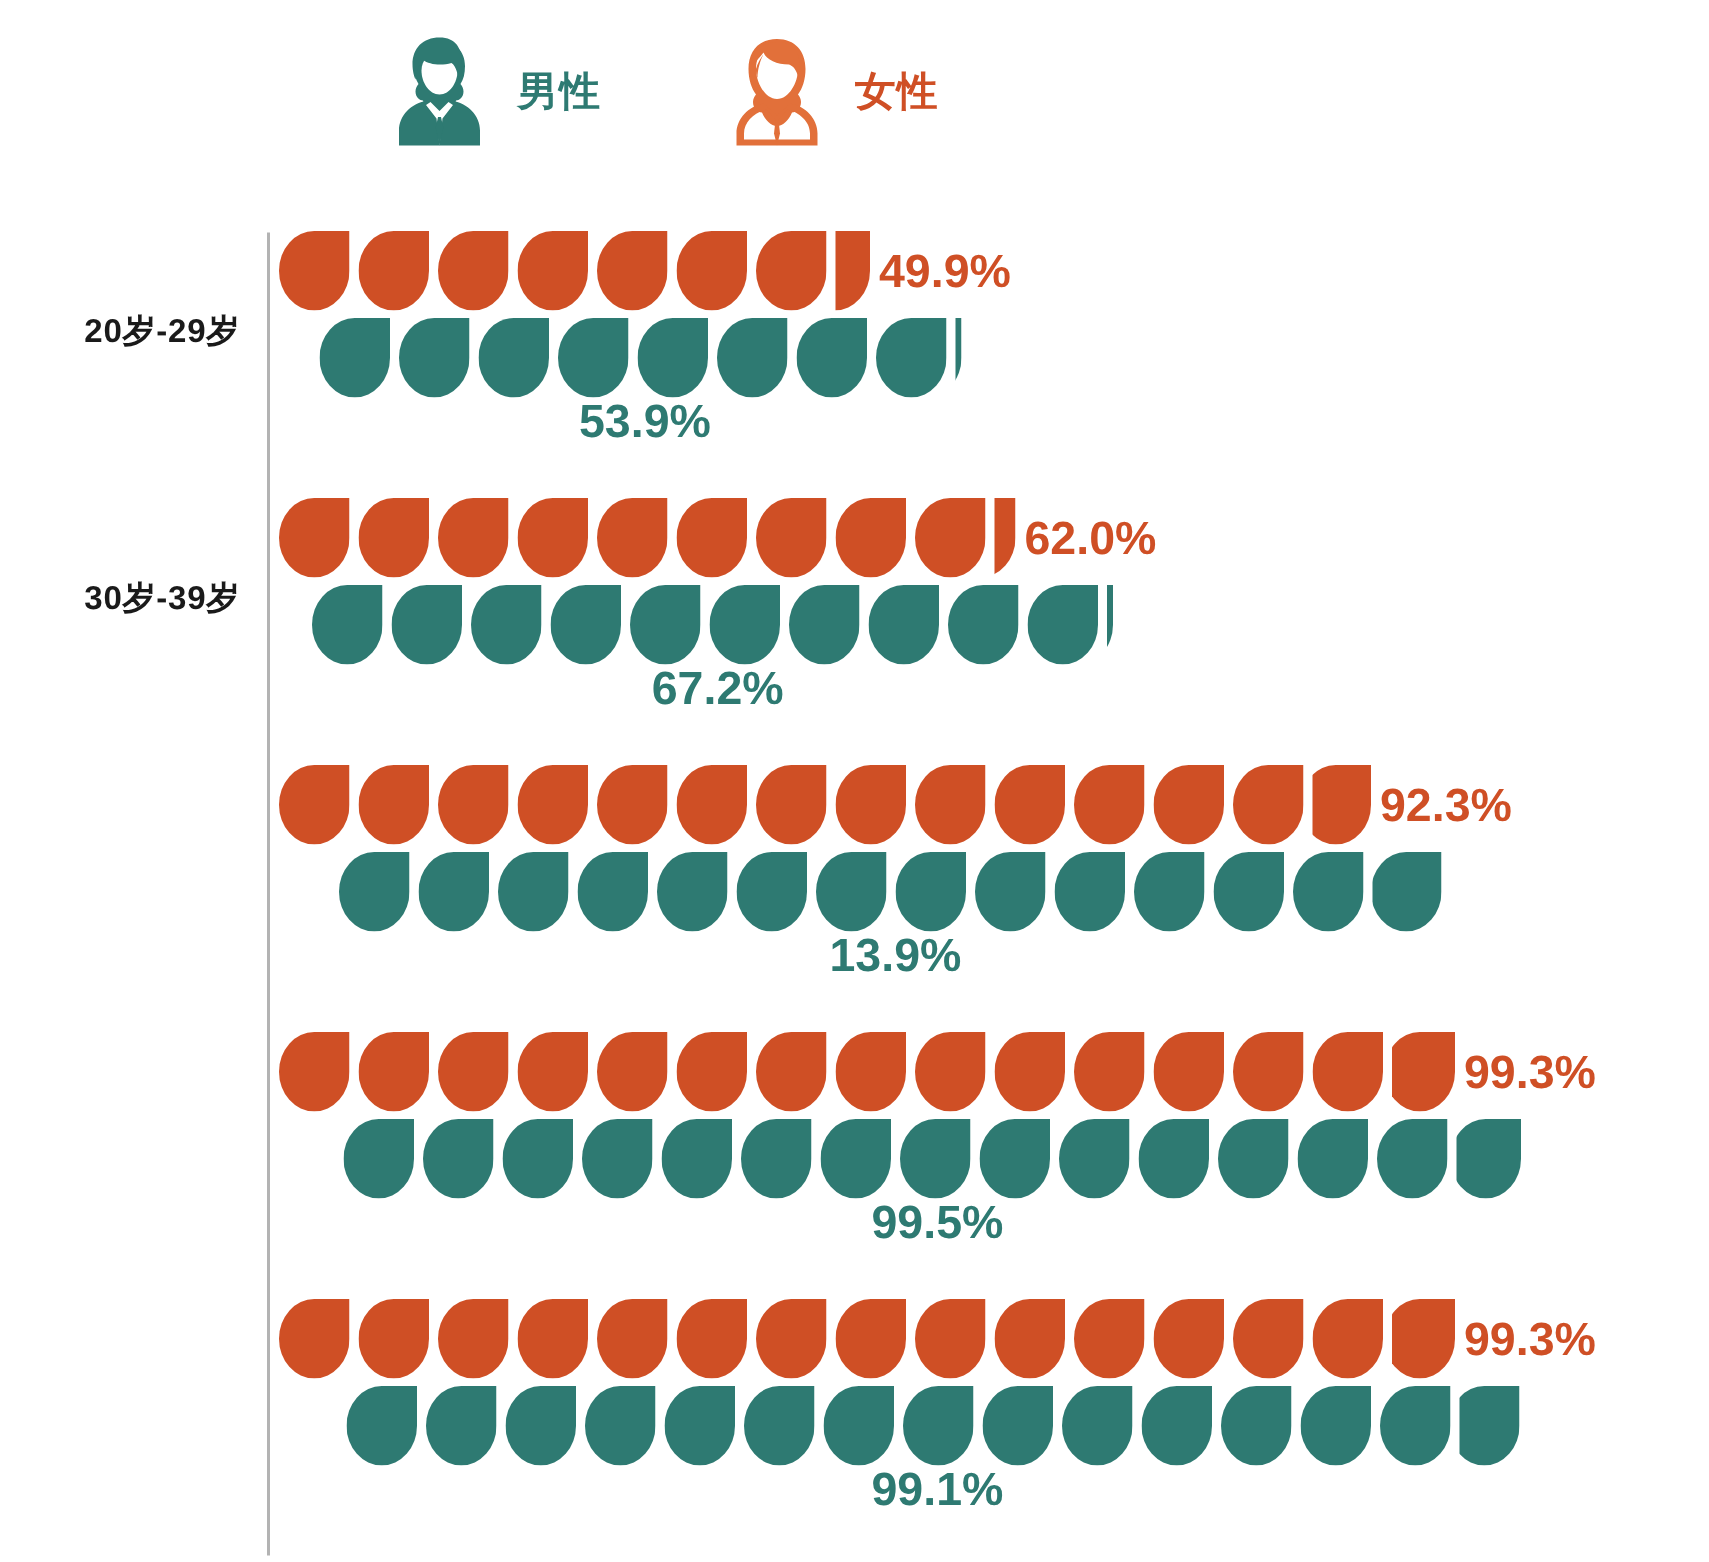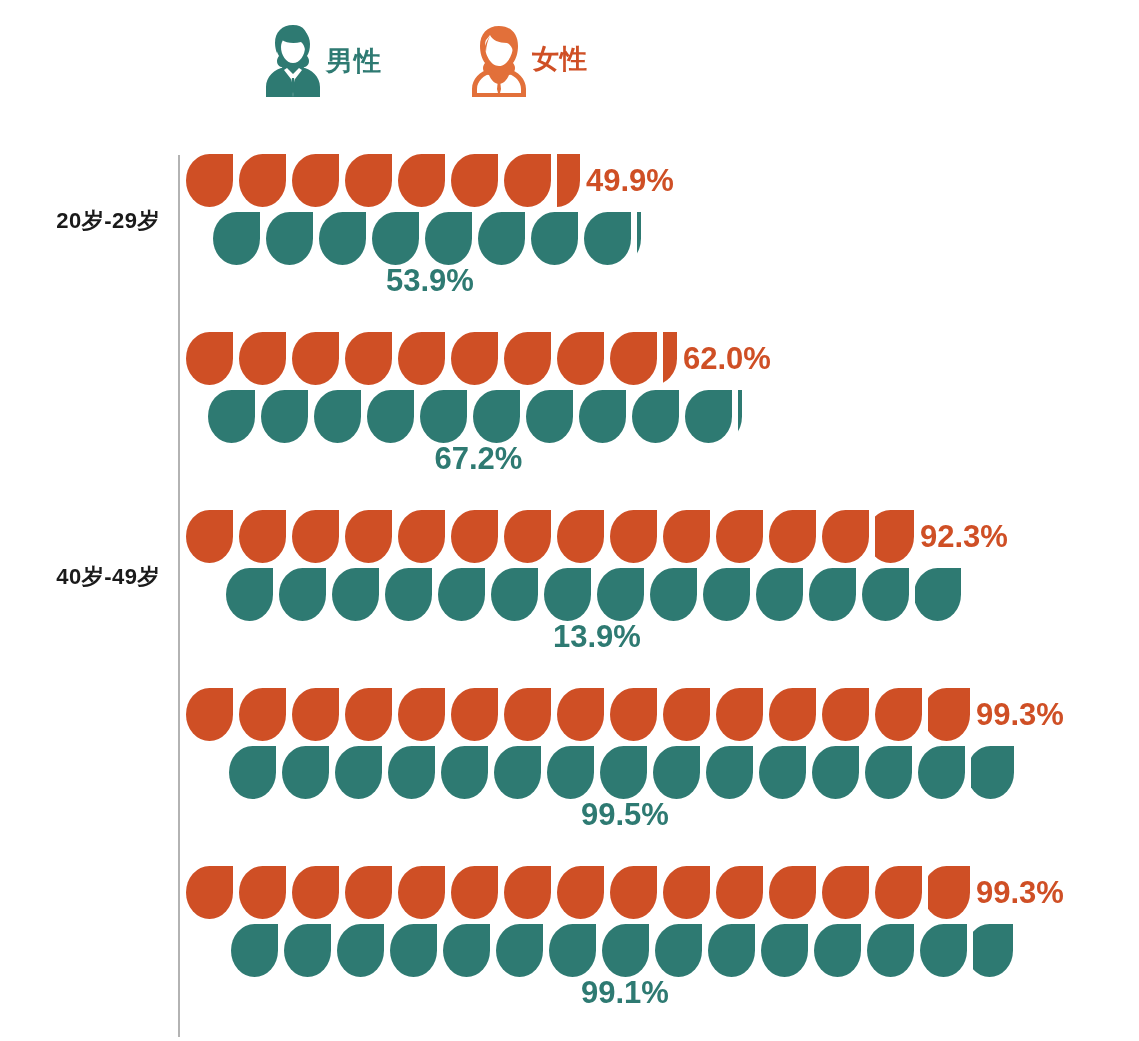--- a/index.html
+++ b/index.html
@@ -21,36 +21,36 @@
     left: 262px;
     top: 18px;
     display: flex;
     align-items: center;
     gap: 86px;
     height: 86px;
   }
   .legend-item {
     display: flex;
     align-items: center;
-    gap: 2px;
+    gap: 21px;
   }
   .legend-icon {
     width: 62px;
     height: 76px;
     display: block;
   }
   .legend-label {
     font-size: 27px;
     font-weight: bold;
     letter-spacing: 1px;
     line-height: 1;
     white-space: nowrap;
   }
   .legend-label.male   { color: #2E7A72; }
-  .legend-label.female { color: #CF4F25; font-family: Liberation Mono, monospace; }
+  .legend-label.female { color: #CF4F25; }
 
   
   .chart {
     position: absolute;
     left: 0;
     top: 148px;
     width: 1139px;
     height: 890px;
   }
   .axis-line {
@@ -229,20 +229,21 @@
               </div>
               <div class="picto male" style="width: 4px;">
                 <div class="drop"></div>
               </div>
             </div>
             <div class="value male">53.9%</div>
           </div>
         </div>
       </div>
       <div class="group">
+        <div class="group-label">30岁-39岁</div>
         <div class="rows">
           <div class="row female">
             <div class="pictos">
               <div class="picto female">
                 <div class="drop"></div>
               </div>
               <div class="picto female">
                 <div class="drop"></div>
               </div>
               <div class="picto female">
@@ -302,119 +303,20 @@
                 <div class="drop"></div>
               </div>
               <div class="picto male">
                 <div class="drop"></div>
               </div>
               <div class="picto male" style="width: 4px;">
                 <div class="drop"></div>
               </div>
             </div>
             <div class="value male">67.2%</div>
-          </div>
-        </div>
-      </div>
-      <div class="group">
-        <div class="group-label">40岁-49岁</div>
-        <div class="rows">
-          <div class="row female">
-            <div class="pictos">
-              <div class="picto female">
-                <div class="drop"></div>
-              </div>
-              <div class="picto female">
-                <div class="drop"></div>
-              </div>
-              <div class="picto female">
-                <div class="drop"></div>
-              </div>
-              <div class="picto female">
-                <div class="drop"></div>
-              </div>
-              <div class="picto female">
-                <div class="drop"></div>
-              </div>
-              <div class="picto female">
-                <div class="drop"></div>
-              </div>
-              <div class="picto female">
-                <div class="drop"></div>
-              </div>
-              <div class="picto female">
-                <div class="drop"></div>
-              </div>
-              <div class="picto female">
-                <div class="drop"></div>
-              </div>
-              <div class="picto female">
-                <div class="drop"></div>
-              </div>
-              <div class="picto female">
-                <div class="drop"></div>
-              </div>
-              <div class="picto female">
-                <div class="drop"></div>
-              </div>
-              <div class="picto female">
-                <div class="drop"></div>
-              </div>
-              <div class="picto female" style="width: 39px;">
-                <div class="drop"></div>
-              </div>
-            </div>
-            <div class="value female">92.3%</div>
-          </div>
-          <div class="row male">
-            <div class="pictos">
-              <div class="picto male">
-                <div class="drop"></div>
-              </div>
-              <div class="picto male">
-                <div class="drop"></div>
-              </div>
-              <div class="picto male">
-                <div class="drop"></div>
-              </div>
-              <div class="picto male">
-                <div class="drop"></div>
-              </div>
-              <div class="picto male">
-                <div class="drop"></div>
-              </div>
-              <div class="picto male">
-                <div class="drop"></div>
-              </div>
-              <div class="picto male">
-                <div class="drop"></div>
-              </div>
-              <div class="picto male">
-                <div class="drop"></div>
-              </div>
-              <div class="picto male">
-                <div class="drop"></div>
-              </div>
-              <div class="picto male">
-                <div class="drop"></div>
-              </div>
-              <div class="picto male">
-                <div class="drop"></div>
-              </div>
-              <div class="picto male">
-                <div class="drop"></div>
-              </div>
-              <div class="picto male">
-                <div class="drop"></div>
-              </div>
-              <div class="picto male" style="width: 46px;">
-                <div class="drop"></div>
-              </div>
-            </div>
-            <div class="value male">13.9%</div>
           </div>
         </div>
       </div>
       <div class="group">
         <div class="rows">
           <div class="row female">
             <div class="pictos">
               <div class="picto female">
                 <div class="drop"></div>
               </div>
@@ -447,28 +349,25 @@
               </div>
               <div class="picto female">
                 <div class="drop"></div>
               </div>
               <div class="picto female">
                 <div class="drop"></div>
               </div>
               <div class="picto female">
                 <div class="drop"></div>
               </div>
-              <div class="picto female">
-                <div class="drop"></div>
-              </div>
-              <div class="picto female" style="width: 42px;">
-                <div class="drop"></div>
-              </div>
-            </div>
-            <div class="value female">99.3%</div>
+              <div class="picto female" style="width: 39px;">
+                <div class="drop"></div>
+              </div>
+            </div>
+            <div class="value female">92.3%</div>
           </div>
           <div class="row male">
             <div class="pictos">
               <div class="picto male">
                 <div class="drop"></div>
               </div>
               <div class="picto male">
                 <div class="drop"></div>
               </div>
               <div class="picto male">
@@ -497,28 +396,25 @@
               </div>
               <div class="picto male">
                 <div class="drop"></div>
               </div>
               <div class="picto male">
                 <div class="drop"></div>
               </div>
               <div class="picto male">
                 <div class="drop"></div>
               </div>
-              <div class="picto male">
-                <div class="drop"></div>
-              </div>
-              <div class="picto male" style="width: 43px;">
-                <div class="drop"></div>
-              </div>
-            </div>
-            <div class="value male">99.5%</div>
+              <div class="picto male" style="width: 46px;">
+                <div class="drop"></div>
+              </div>
+            </div>
+            <div class="value male">13.9%</div>
           </div>
         </div>
       </div>
       <div class="group">
         <div class="rows">
           <div class="row female">
             <div class="pictos">
               <div class="picto female">
                 <div class="drop"></div>
               </div>
@@ -604,20 +500,124 @@
               </div>
               <div class="picto male">
                 <div class="drop"></div>
               </div>
               <div class="picto male">
                 <div class="drop"></div>
               </div>
               <div class="picto male">
                 <div class="drop"></div>
               </div>
+              <div class="picto male" style="width: 43px;">
+                <div class="drop"></div>
+              </div>
+            </div>
+            <div class="value male">99.5%</div>
+          </div>
+        </div>
+      </div>
+      <div class="group">
+        <div class="rows">
+          <div class="row female">
+            <div class="pictos">
+              <div class="picto female">
+                <div class="drop"></div>
+              </div>
+              <div class="picto female">
+                <div class="drop"></div>
+              </div>
+              <div class="picto female">
+                <div class="drop"></div>
+              </div>
+              <div class="picto female">
+                <div class="drop"></div>
+              </div>
+              <div class="picto female">
+                <div class="drop"></div>
+              </div>
+              <div class="picto female">
+                <div class="drop"></div>
+              </div>
+              <div class="picto female">
+                <div class="drop"></div>
+              </div>
+              <div class="picto female">
+                <div class="drop"></div>
+              </div>
+              <div class="picto female">
+                <div class="drop"></div>
+              </div>
+              <div class="picto female">
+                <div class="drop"></div>
+              </div>
+              <div class="picto female">
+                <div class="drop"></div>
+              </div>
+              <div class="picto female">
+                <div class="drop"></div>
+              </div>
+              <div class="picto female">
+                <div class="drop"></div>
+              </div>
+              <div class="picto female">
+                <div class="drop"></div>
+              </div>
+              <div class="picto female" style="width: 42px;">
+                <div class="drop"></div>
+              </div>
+            </div>
+            <div class="value female">99.3%</div>
+          </div>
+          <div class="row male">
+            <div class="pictos">
+              <div class="picto male">
+                <div class="drop"></div>
+              </div>
+              <div class="picto male">
+                <div class="drop"></div>
+              </div>
+              <div class="picto male">
+                <div class="drop"></div>
+              </div>
+              <div class="picto male">
+                <div class="drop"></div>
+              </div>
+              <div class="picto male">
+                <div class="drop"></div>
+              </div>
+              <div class="picto male">
+                <div class="drop"></div>
+              </div>
+              <div class="picto male">
+                <div class="drop"></div>
+              </div>
+              <div class="picto male">
+                <div class="drop"></div>
+              </div>
+              <div class="picto male">
+                <div class="drop"></div>
+              </div>
+              <div class="picto male">
+                <div class="drop"></div>
+              </div>
+              <div class="picto male">
+                <div class="drop"></div>
+              </div>
+              <div class="picto male">
+                <div class="drop"></div>
+              </div>
+              <div class="picto male">
+                <div class="drop"></div>
+              </div>
+              <div class="picto male">
+                <div class="drop"></div>
+              </div>
               <div class="picto male" style="width: 40px;">
                 <div class="drop"></div>
               </div>
             </div>
             <div class="value male">99.1%</div>
           </div>
         </div>
       </div>
     </div>
 </div>

